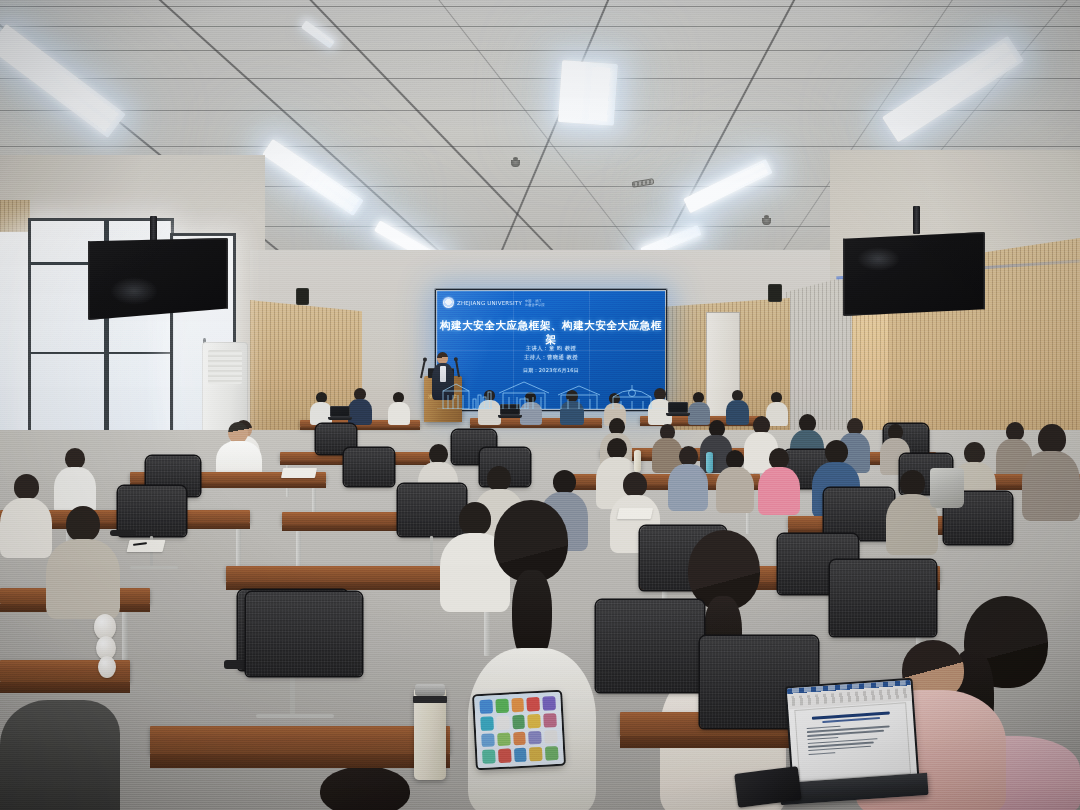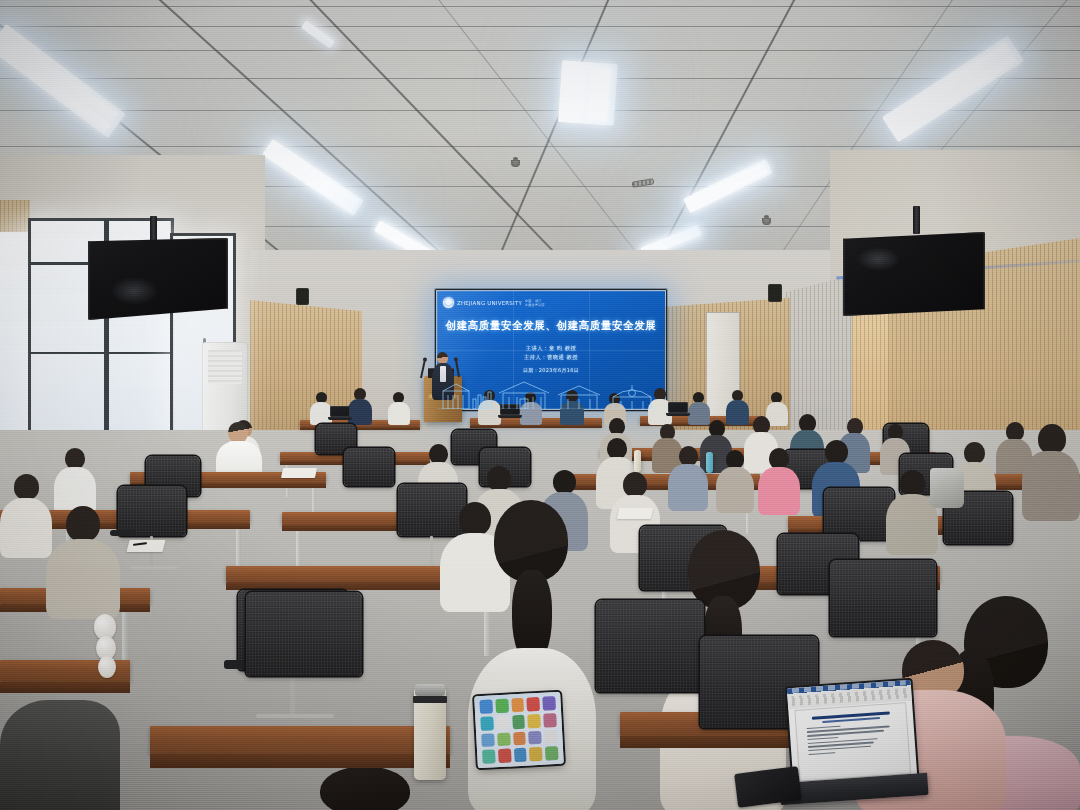--- a/index.html
+++ b/index.html
@@ -505,21 +505,21 @@
 
       <div class="slide-logo">
         <span class="emblem"></span>
         <span class="uni-name">ZHEJIANG UNIVERSITY</span>
         <span style="display:flex; flex-direction:column;">
           <span class="uni-sub">中国 · 浙江</span>
           <span class="uni-sub">应急管理学院</span>
         </span>
       </div>
 
-      <div class="slide-title">创建高质量安全发展、创建高质量安全发展</div>
+      <div class="slide-title">构建大安全大应急框架、构建大安全大应急框架</div>
 
       <div class="slide-people">
         <div>主讲人：童  昀  教授</div>
         <div>主持人：曹晓通  教授</div>
       </div>
 
       <div class="slide-date">日期：2023年6月16日</div>
 
       <svg class="skyline" viewBox="0 0 228 34" preserveAspectRatio="none">
         <g fill="none" stroke="#9fd8ff" stroke-width="0.8" opacity="0.85">

